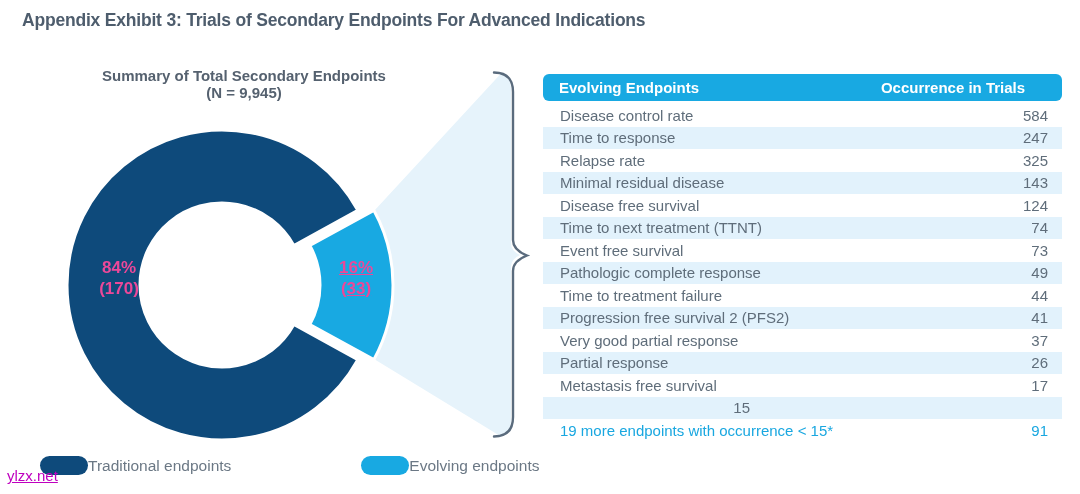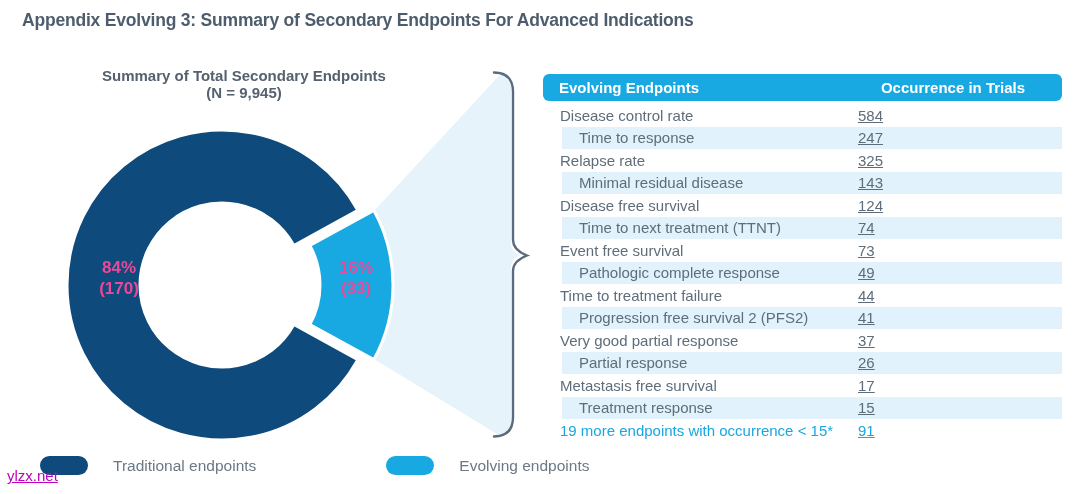--- a/index.html
+++ b/index.html
@@ -21,57 +21,57 @@
   .seg-dark{fill:#0e4a7b;stroke:#ffffff;stroke-width:3;stroke-linejoin:round;}
   .seg-light{fill:#18a9e2;stroke:#ffffff;stroke-width:3;stroke-linejoin:round;}
   .funnel{fill:#e6f3fb;}
   .brace{fill:none;stroke:#5a6b7d;stroke-width:2.4;stroke-linecap:round;}
   
   .seg-label{
     position:absolute;width:110px;text-align:center;color:#ec4899;
     font-size:17px;font-weight:bold;line-height:21px;
   }
   #lbl-dark{left:64px;top:257px;}
-  #lbl-light{left:301px;top:257px;}
+  #lbl-light{left:301px;top:257px;text-decoration:underline;}
   
   .endpoint-table{position:absolute;left:543px;top:74px;width:519px;}
   .tbl-header{
     display:flex;align-items:center;height:27px;background:#18a9e2;
     border-radius:6px;color:#ffffff;font-size:15px;font-weight:bold;
     padding-left:16px;margin-bottom:3px;
   }
   .tbl-header .h-left{flex:1;}
   .tbl-header .h-right{width:190px;text-align:center;margin-right:14px;}
   .tbl-row{
     display:flex;align-items:center;height:22.5px;font-size:15px;color:#5f6d7a;
     padding-left:17px;
   }
-  .tbl-row.alt{background:#e2f2fc;margin-left:19px;}
+  .tbl-row.alt{background:#e2f2fc;}
   .tbl-row.hl{color:#19a7e0;}
   .tbl-row .r-label{flex:1;white-space:nowrap;}
-  .tbl-row .r-value{width:190px;text-align:left;margin-right:14px;text-decoration:underline;}
+  .tbl-row .r-value{width:190px;text-align:right;margin-right:14px;}
   
   .legend{position:absolute;left:40px;top:456px;display:flex;align-items:center;}
   .pill{width:48px;height:19px;border-radius:10px;}
   .pill.dark{background:#0e4a7b;}
   .pill.light{background:#18a9e2;}
-  .legend-label{font-size:15.5px;color:#6b7885;margin-left:25px;white-space:nowrap;}
+  .legend-label{font-size:15.5px;color:#6b7885;margin-left:0;white-space:nowrap;}
   .legend-gap{width:130px;}
   
   .watermark{
     position:absolute;left:7px;top:467px;font-size:15px;color:#bf00bf;
     text-decoration:underline;z-index:5;text-align:right;
   }
 </style>
 </head>
 <body>
 
 <div id="stage">
 
-  <div class="main-title">Appendix Evolving 3: Summary of Secondary Endpoints For Advanced Indications</div>
+  <div class="main-title">Appendix Exhibit 3: Trials of Secondary Endpoints For Advanced Indications</div>
 
   <div class="chart-title">
     <div>Summary of Total Secondary Endpoints</div>
     <div>(N = 9,945)</div>
   </div>
 
   <svg id="gfx" viewBox="0 0 1080 494" xmlns="http://www.w3.org/2000/svg">
 
     <path class="funnel" d="M 374 211 L 501 73.5 Q 511 77 511 90 L 511 243 Q 511 251 520 255 Q 511 259 511 267 L 511 420 Q 511 433 501 436.5 L 374 359 Z"></path>
 
@@ -143,21 +143,20 @@
     </div>
         <div class="tbl-row alt">
       <span class="r-label">Partial response</span>
       <span class="r-value">26</span>
     </div>
         <div class="tbl-row">
       <span class="r-label">Metastasis free survival</span>
       <span class="r-value">17</span>
     </div>
         <div class="tbl-row alt">
-      <span class="r-label">Treatment response</span>
       <span class="r-value">15</span>
     </div>
         <div class="tbl-row hl">
       <span class="r-label">19 more endpoints with occurrence &lt; 15*</span>
       <span class="r-value">91</span>
     </div>
       </div>
   </div>
 
   <div class="legend">

